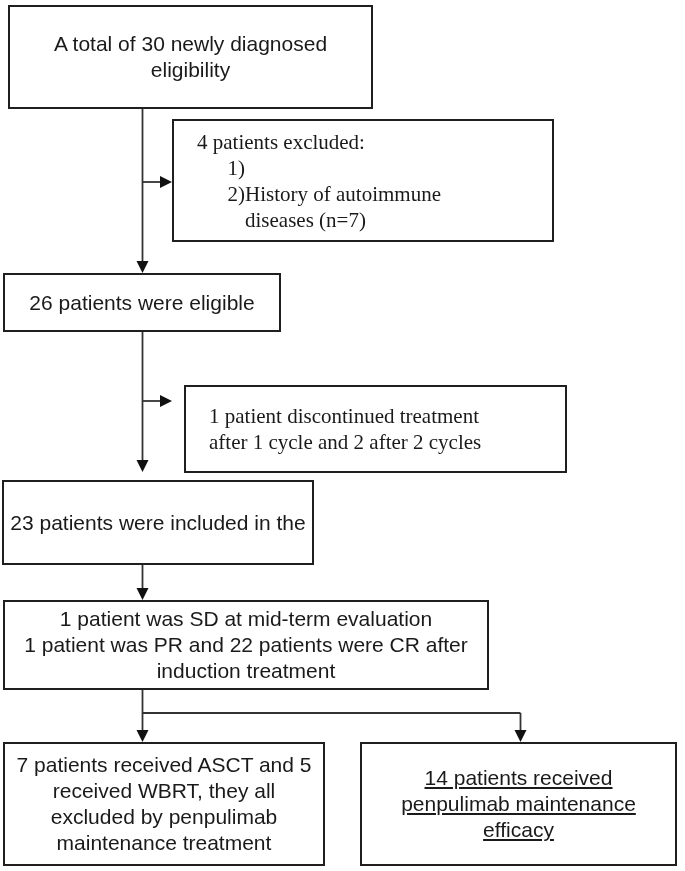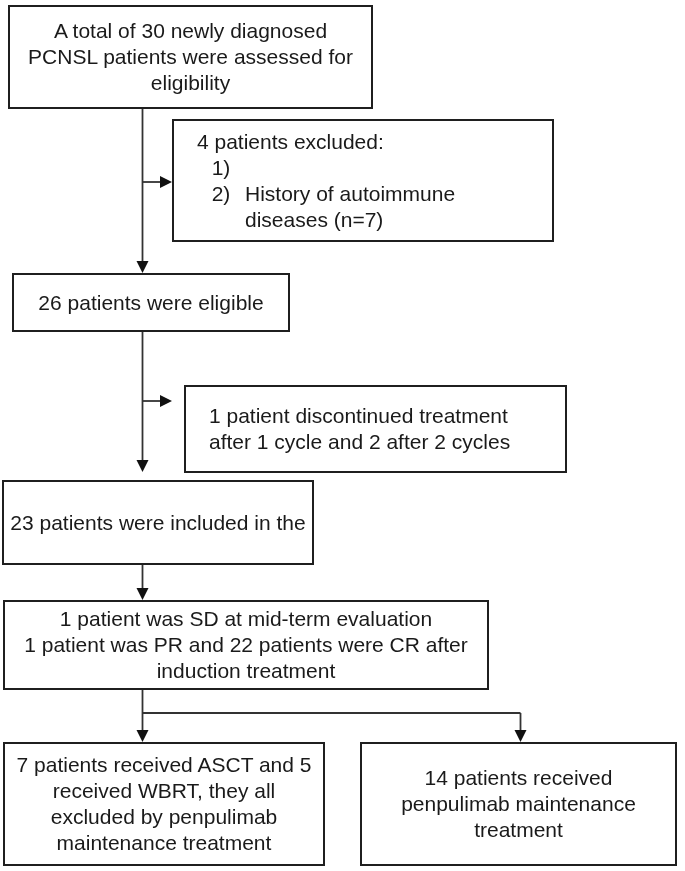--- a/index.html
+++ b/index.html
@@ -38,44 +38,45 @@
     border: 2px solid #1f1f1f;
     background: #ffffff;
     display: flex;
     flex-direction: column;
     justify-content: center;
     align-items: center;
     text-align: center;
   }
   .box.align-left {
     align-items: flex-start;
-    text-align: center;
+    text-align: right;
     padding-left: 23px;
     padding-right: 6px;
+    font-family: Liberation Serif, serif;
   }
   .tline {
     white-space: nowrap;
   }
   .lrow {
     display: flex;
     align-items: flex-start;
   }
   .marker {
     flex: 0 0 48px;
     width: 48px;
   }
   
   .b-assessed     { left: 8px;   top: 5px;   width: 365px; height: 104px;  }
   .b-excluded     { left: 172px; top: 119px; width: 382px; height: 123px; }
-  .b-eligible     { left: 3px;   top: 273px; width: 278px; height: 59px; margin-left: 9px;  }
+  .b-eligible     { left: 3px;   top: 273px; width: 278px; height: 59px;  }
   .b-discontinued { left: 184px; top: 357px; width: 383px; height: 88px; margin-top: 28px;  }
   .b-analysis     { left: 2px;   top: 472px; width: 312px; height: 85px; margin-top: 8px;  }
   .b-midterm      { left: 3px;   top: 600px; width: 486px; height: 90px;  }
   .b-asct         { left: 3px;   top: 742px; width: 322px; height: 124px; }
-  .b-maintenance  { left: 360px; top: 742px; width: 317px; height: 124px; }
+  .b-maintenance  { left: 360px; top: 742px; width: 317px; height: 124px; text-decoration: underline; }
 </style>
 </head>
 <body>
 
 <div class="figure">
 
   <svg class="connectors" viewBox="0 0 685 871" xmlns="http://www.w3.org/2000/svg">
 
     <g>
       <line x1="142.5" y1="90" x2="142.5" y2="262"></line>
@@ -112,21 +113,20 @@
     </g>
 
     <g>
       <line x1="520.5" y1="713" x2="520.5" y2="731"></line>
       <polygon points="514.5,730 526.5,730 520.5,742"></polygon>
     </g>
   </svg>
 
   <div class="box b-assessed">
     <div class="tline">A total of 30 newly diagnosed</div>
-    <div class="tline">PCNSL patients were assessed for</div>
     <div class="tline">eligibility</div>
   </div>
 
   <div class="box b-excluded align-left">
     <div class="tline">4 patients excluded:</div>
     <div class="lrow">
       <span class="marker">1)</span>
     </div>
     <div class="lrow">
       <span class="marker">2)</span>
@@ -160,16 +160,16 @@
   <div class="box b-asct">
     <div class="tline">7 patients received ASCT and 5</div>
     <div class="tline">received WBRT, they all</div>
     <div class="tline">excluded by penpulimab</div>
     <div class="tline">maintenance treatment</div>
   </div>
 
   <div class="box b-maintenance">
     <div class="tline">14 patients received</div>
     <div class="tline">penpulimab maintenance</div>
-    <div class="tline">treatment</div>
+    <div class="tline">efficacy</div>
   </div>
 
 </div>
 
 </body></html>

